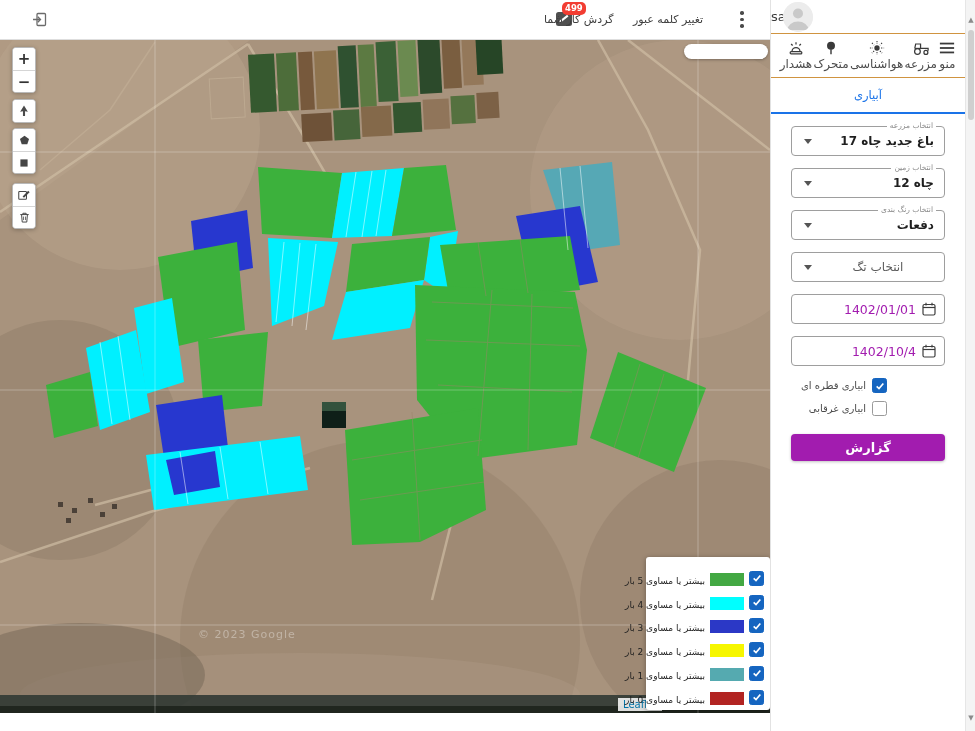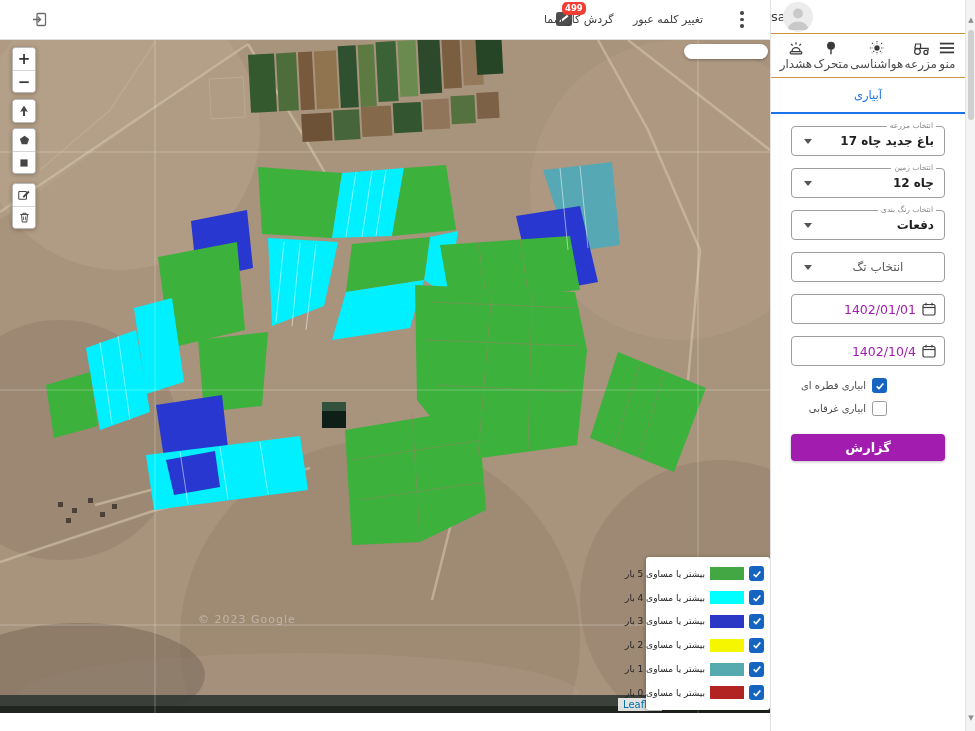--- a/index.html
+++ b/index.html
@@ -34,32 +34,32 @@
   .zoomctl .ctl-btn { font-size:15px; font-weight:bold; color:#333; }
   .markerctl { left:12px; top:59px; }
   .drawctl  { left:12px; top:88px; }
   .editctl  { left:12px; top:143px; }
 
   .map-search { position:absolute; left:684px; top:4px; width:84px; height:15px; background:#fff;
                 border-radius:8px; box-shadow:0 1px 3px rgba(0,0,0,.3); }
 
   .legend { position:absolute; left:646px; top:517px; width:124px; height:153px; background:#fff;
             border-radius:3px; box-shadow:0 1px 5px rgba(0,0,0,.35); padding:5px 6px; z-index:6; }
-  .lg-row { display:flex; flex-direction:row-reverse; align-items:center; height:23.8px; gap:5px; }
+  .lg-row { display:flex; flex-direction:row-reverse; align-items:flex-end; height:23.8px; gap:5px; }
   .lg-label { font-size:9px; color:#1f1f1f; white-space:nowrap; direction:rtl; flex:1; text-align:left; }
   .swatch { width:34px; height:13px; flex:0 0 34px; }
   .checkbox { width:15px; height:15px; flex:0 0 15px; border:1px solid #9a9a9a; border-radius:2.5px;
               background:#fff; display:flex; align-items:center; justify-content:center; cursor:pointer; }
   .checkbox svg { display:none; }
   .checkbox.on { background:#1565c0; border-color:#1565c0; }
   .checkbox.on svg { display:block; }
 
   .attribution { position:absolute; left:618px; top:658px; background:rgba(255,255,255,.85);
                  padding:1px 5px; font-size:10px; color:#0073a8; z-index:5; }
-  .watermark { position:absolute; left:198px; top:573px; font-size:11px; color:rgba(255,255,255,.35);
+  .watermark { position:absolute; left:198px; top:588px; font-size:11px; color:rgba(255,255,255,.35);
                letter-spacing:1px; z-index:4; }
 
   
   .sidebar { position:absolute; left:770px; top:0; width:195px; height:731px; background:#fff;
              border-left:1px solid #e2e2e2; z-index:40; direction:rtl; }
   .sb-header { position:relative; height:34px; border-bottom:1px solid #d09440;
                display:flex; align-items:center; justify-content:flex-end; }
   .sb-username { font-size:13px; color:#3a3a3a; margin-right:-30px; }
   .avatar { position:absolute; left:12px; top:2px; width:30px; height:30px; border-radius:50%;
             background:#ededed; overflow:hidden; }

